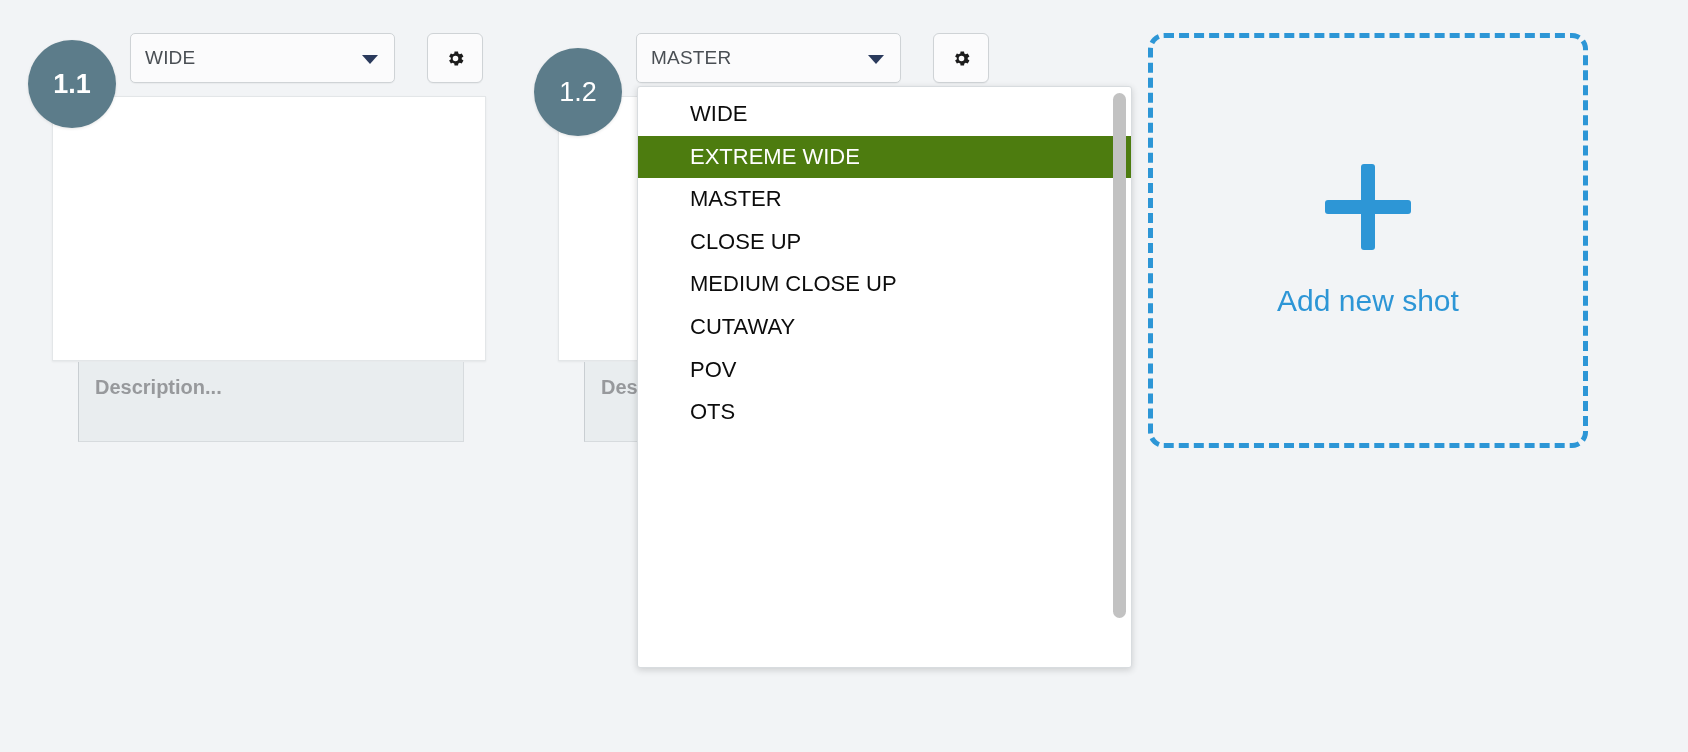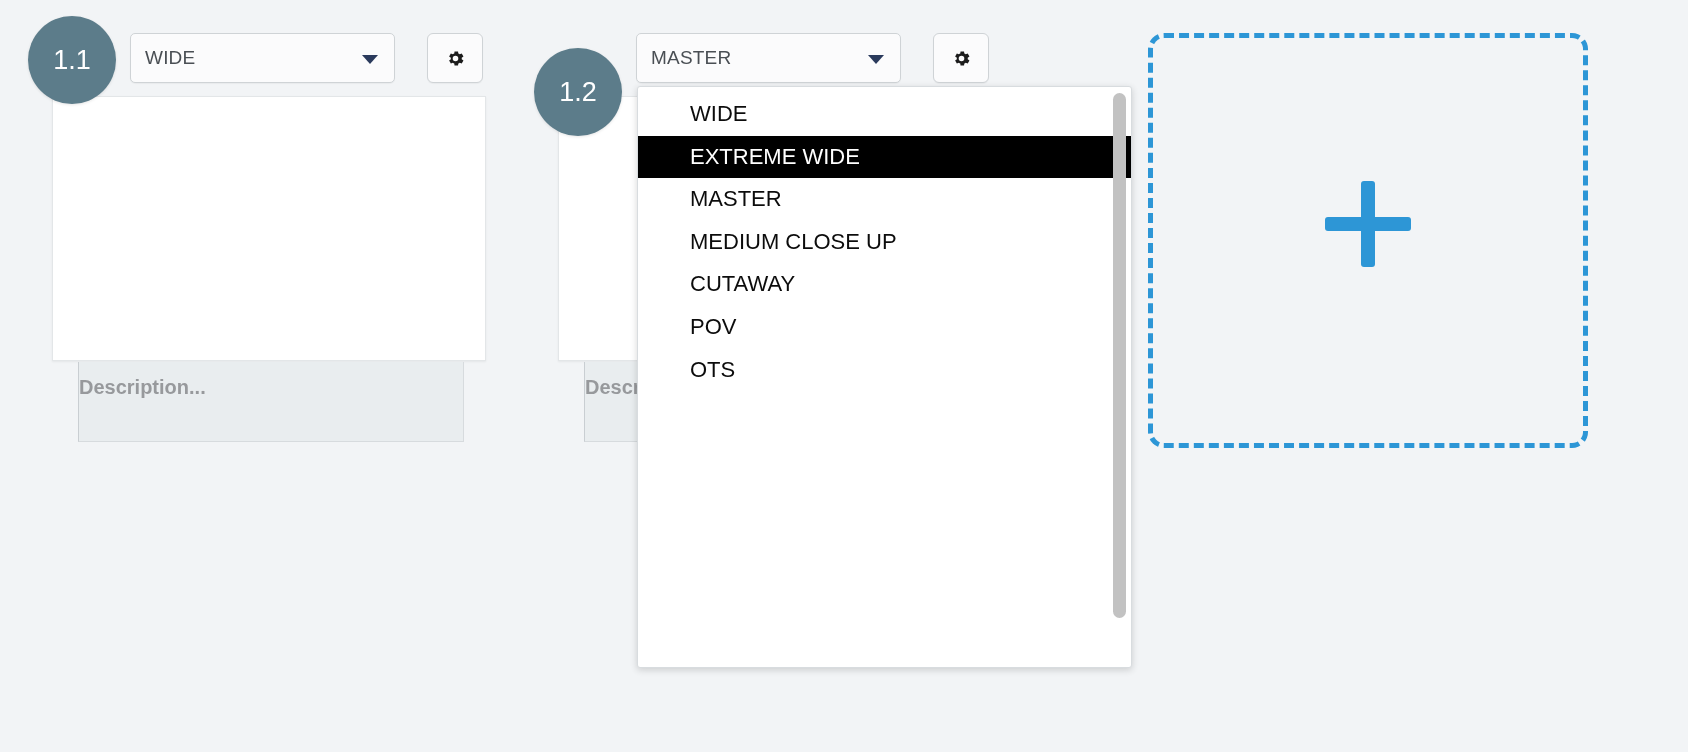--- a/index.html
+++ b/index.html
@@ -68,21 +68,21 @@
     background: #ffffff;
     border: 1px solid #e3e6e8;
     box-shadow: 0 1px 2px rgba(0,0,0,.06);
   }
   .desc-field {
     position: absolute;
     background: #e9edef;
     border-left: 1px solid #c9ced2;
     border-right: 1px solid #d7dbde;
     border-bottom: 1px solid #d7dbde;
-    padding: 14px 0;
+    padding: 14px 16px;
   }
   .desc-placeholder {
     font-size: 20px;
     color: #97999c;
     font-weight: bold;
   }
 
   
   .dropdown {
     position: absolute;
@@ -96,21 +96,21 @@
   .dd-list { list-style: none; margin: 0; padding: 6px 0 0 0; }
   .dd-item {
     height: 42.6px;
     line-height: 42.6px;
     padding: 0 0 0 52px;
     font-size: 22px;
     color: #0c0c0c;
     white-space: nowrap;
     cursor: pointer;
   }
-  .dd-item.selected { background: #000000; color: #ffffff; }
+  .dd-item.selected { background: #4d7c0f; color: #ffffff; }
 
   .dd-scroll-track {
     position: absolute;
     top: 6px; right: 5px;
     width: 13px;
     background: transparent;
   }
   .dd-scroll-thumb {
     position: absolute;
     left: 0; top: 0;
@@ -137,21 +137,21 @@
   .plus-icon::after  { top: 0; left: 36px; height: 86px; width: 14px; }
   .add-label { font-size: 30px; color: #2d96d6; }
 </style>
 </head>
 <body>
 
 <div id="stage">
 
   <div class="shot-card">
 
-    <div class="badge" style="left:28px; top:16px;">
+    <div class="badge" style="left:28px; top:40px;font-weight:bold;">
       <span>1.1</span>
     </div>
 
     <div class="card-head" style="left:130px; top:33px;">
       <div class="select-box" style="width:265px;">
         <span class="select-value">WIDE</span>
         <span class="caret"></span>
       </div>
       <div class="gear-btn" style="margin-left:32px;">
         <svg viewBox="0 0 24 24">
@@ -190,27 +190,29 @@
     <div class="desc-field" style="left:584px; top:362px; width:386px; height:80px;">
       <span class="desc-placeholder">Description...</span>
     </div>
   </div>
 
   <div class="dropdown" style="left:637px; top:86px; width:495px; height:582px;">
     <ul class="dd-list">
         <li class="dd-item">WIDE</li>
         <li class="dd-item selected">EXTREME WIDE</li>
         <li class="dd-item">MASTER</li>
+        <li class="dd-item">CLOSE UP</li>
         <li class="dd-item">MEDIUM CLOSE UP</li>
         <li class="dd-item">CUTAWAY</li>
         <li class="dd-item">POV</li>
         <li class="dd-item">OTS</li>
       </ul>
     <div class="dd-scroll-track" style="height:570px;">
       <div class="dd-scroll-thumb" style="height:525px;"></div>
     </div>
   </div>
 
   <div class="add-shot" style="left:1148px; top:33px; width:440px; height:415px;">
     <span class="plus-icon"></span>
+    <span class="add-label">Add new shot</span>
   </div>
 
 </div>
 
 </body></html>

